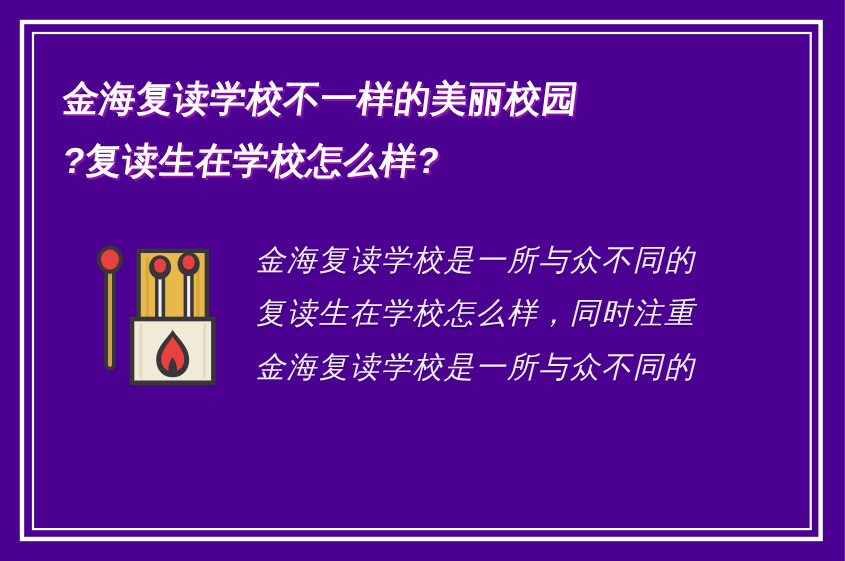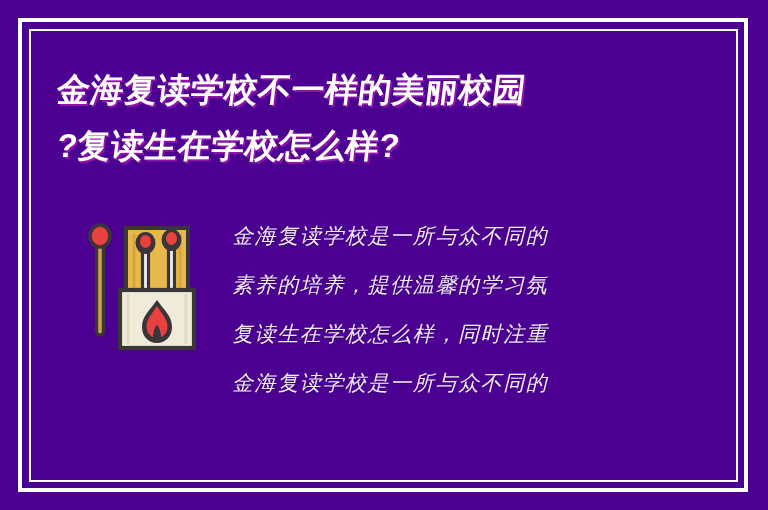--- a/index.html
+++ b/index.html
@@ -81,21 +81,21 @@
   
   .bodycopy {
     position: absolute;
     left: 232px;
     top: 212px;
     width: 416px;
   }
   .body-line {
     color: #F3ECFB;
     font-family: "Liberation Serif", serif;
-    font-size: 21px;
+    font-size: 27px;
     font-style: italic;
     letter-spacing: 1.6px;
     line-height: 49px;
     white-space: nowrap;
     text-shadow: 0 1px 1px rgba(0, 0, 0, 0.25);
   }
 </style>
 </head>
 <body>
 
@@ -150,18 +150,17 @@
                  C 81 120, 82.5 116, 85 112.5
                  C 87.5 116, 89 120, 89 125
                  C 92 124, 95.5 120, 95.5 115
                  C 95.5 107, 90 102, 85 94 Z" fill="#E8413F"></path>
       </g>
     </svg>
   </div>
 
   <div class="bodycopy">
     <div class="body-line">金海复读学校是一所与众不同的</div>
-    <div class="body-line">素养的培养，提供温馨的学习氛</div>
     <div class="body-line">复读生在学校怎么样，同时注重</div>
     <div class="body-line">金海复读学校是一所与众不同的</div>
   </div>
 
 </div>
 
 </body></html>

